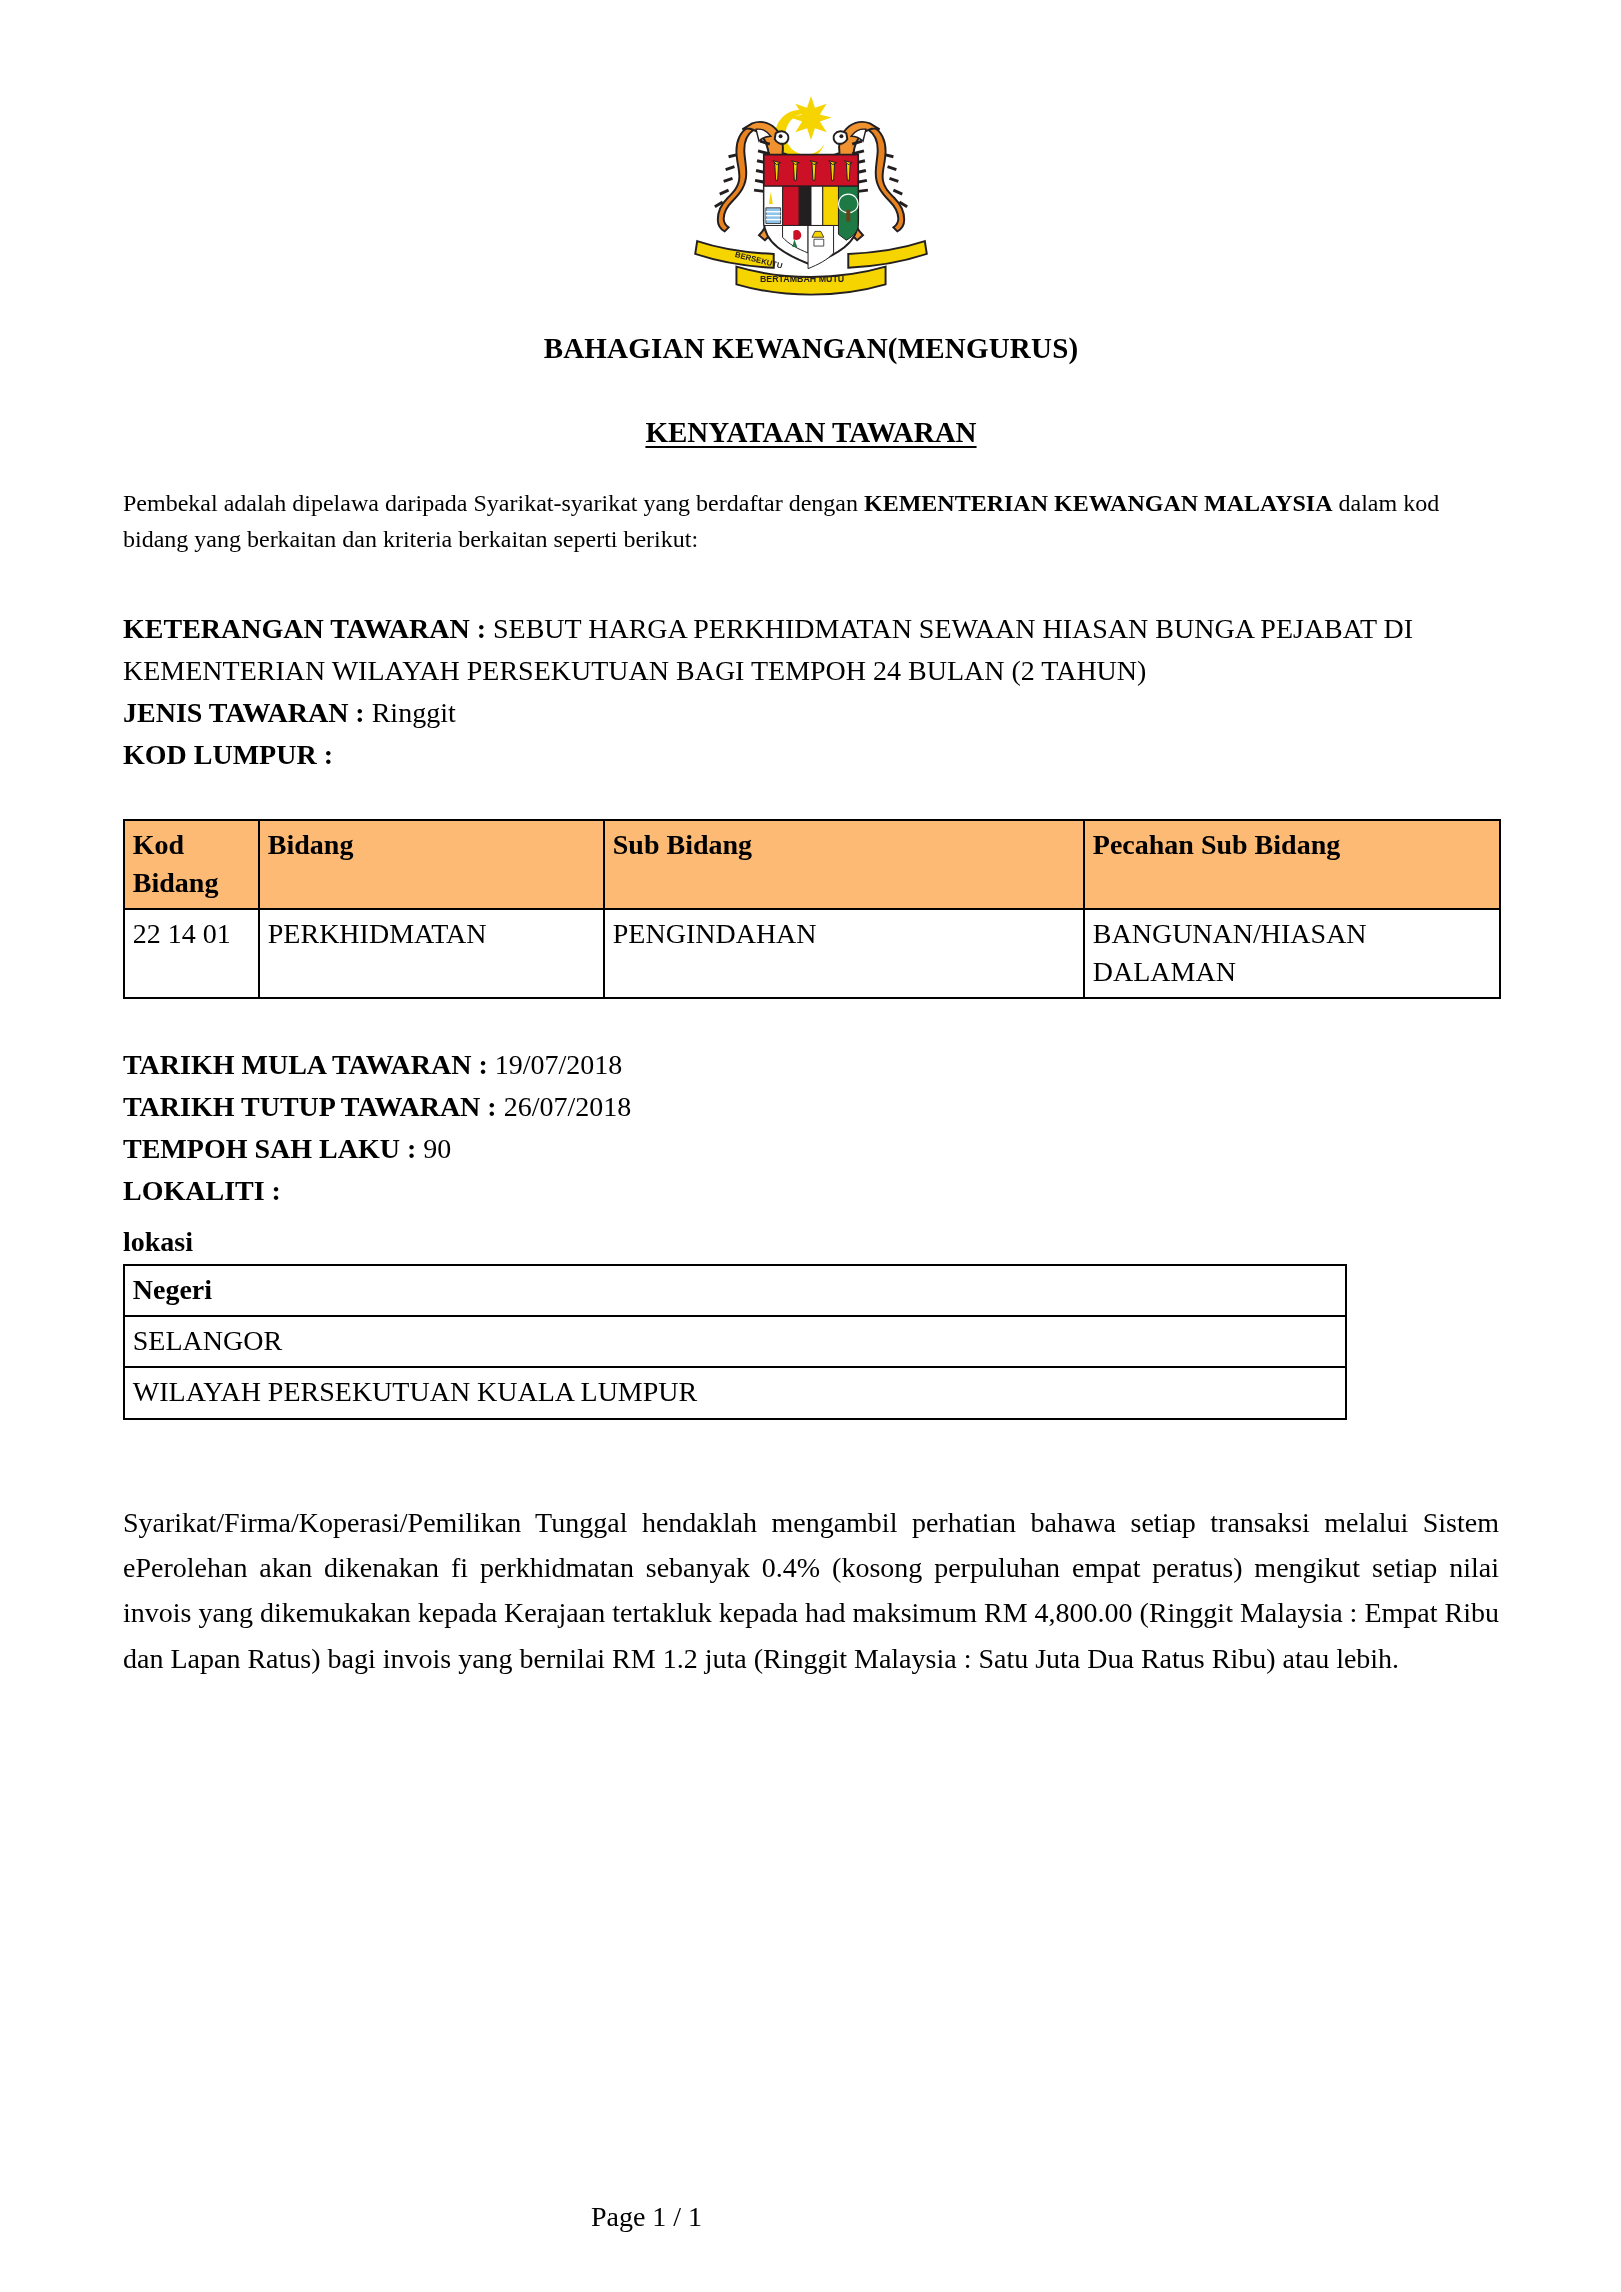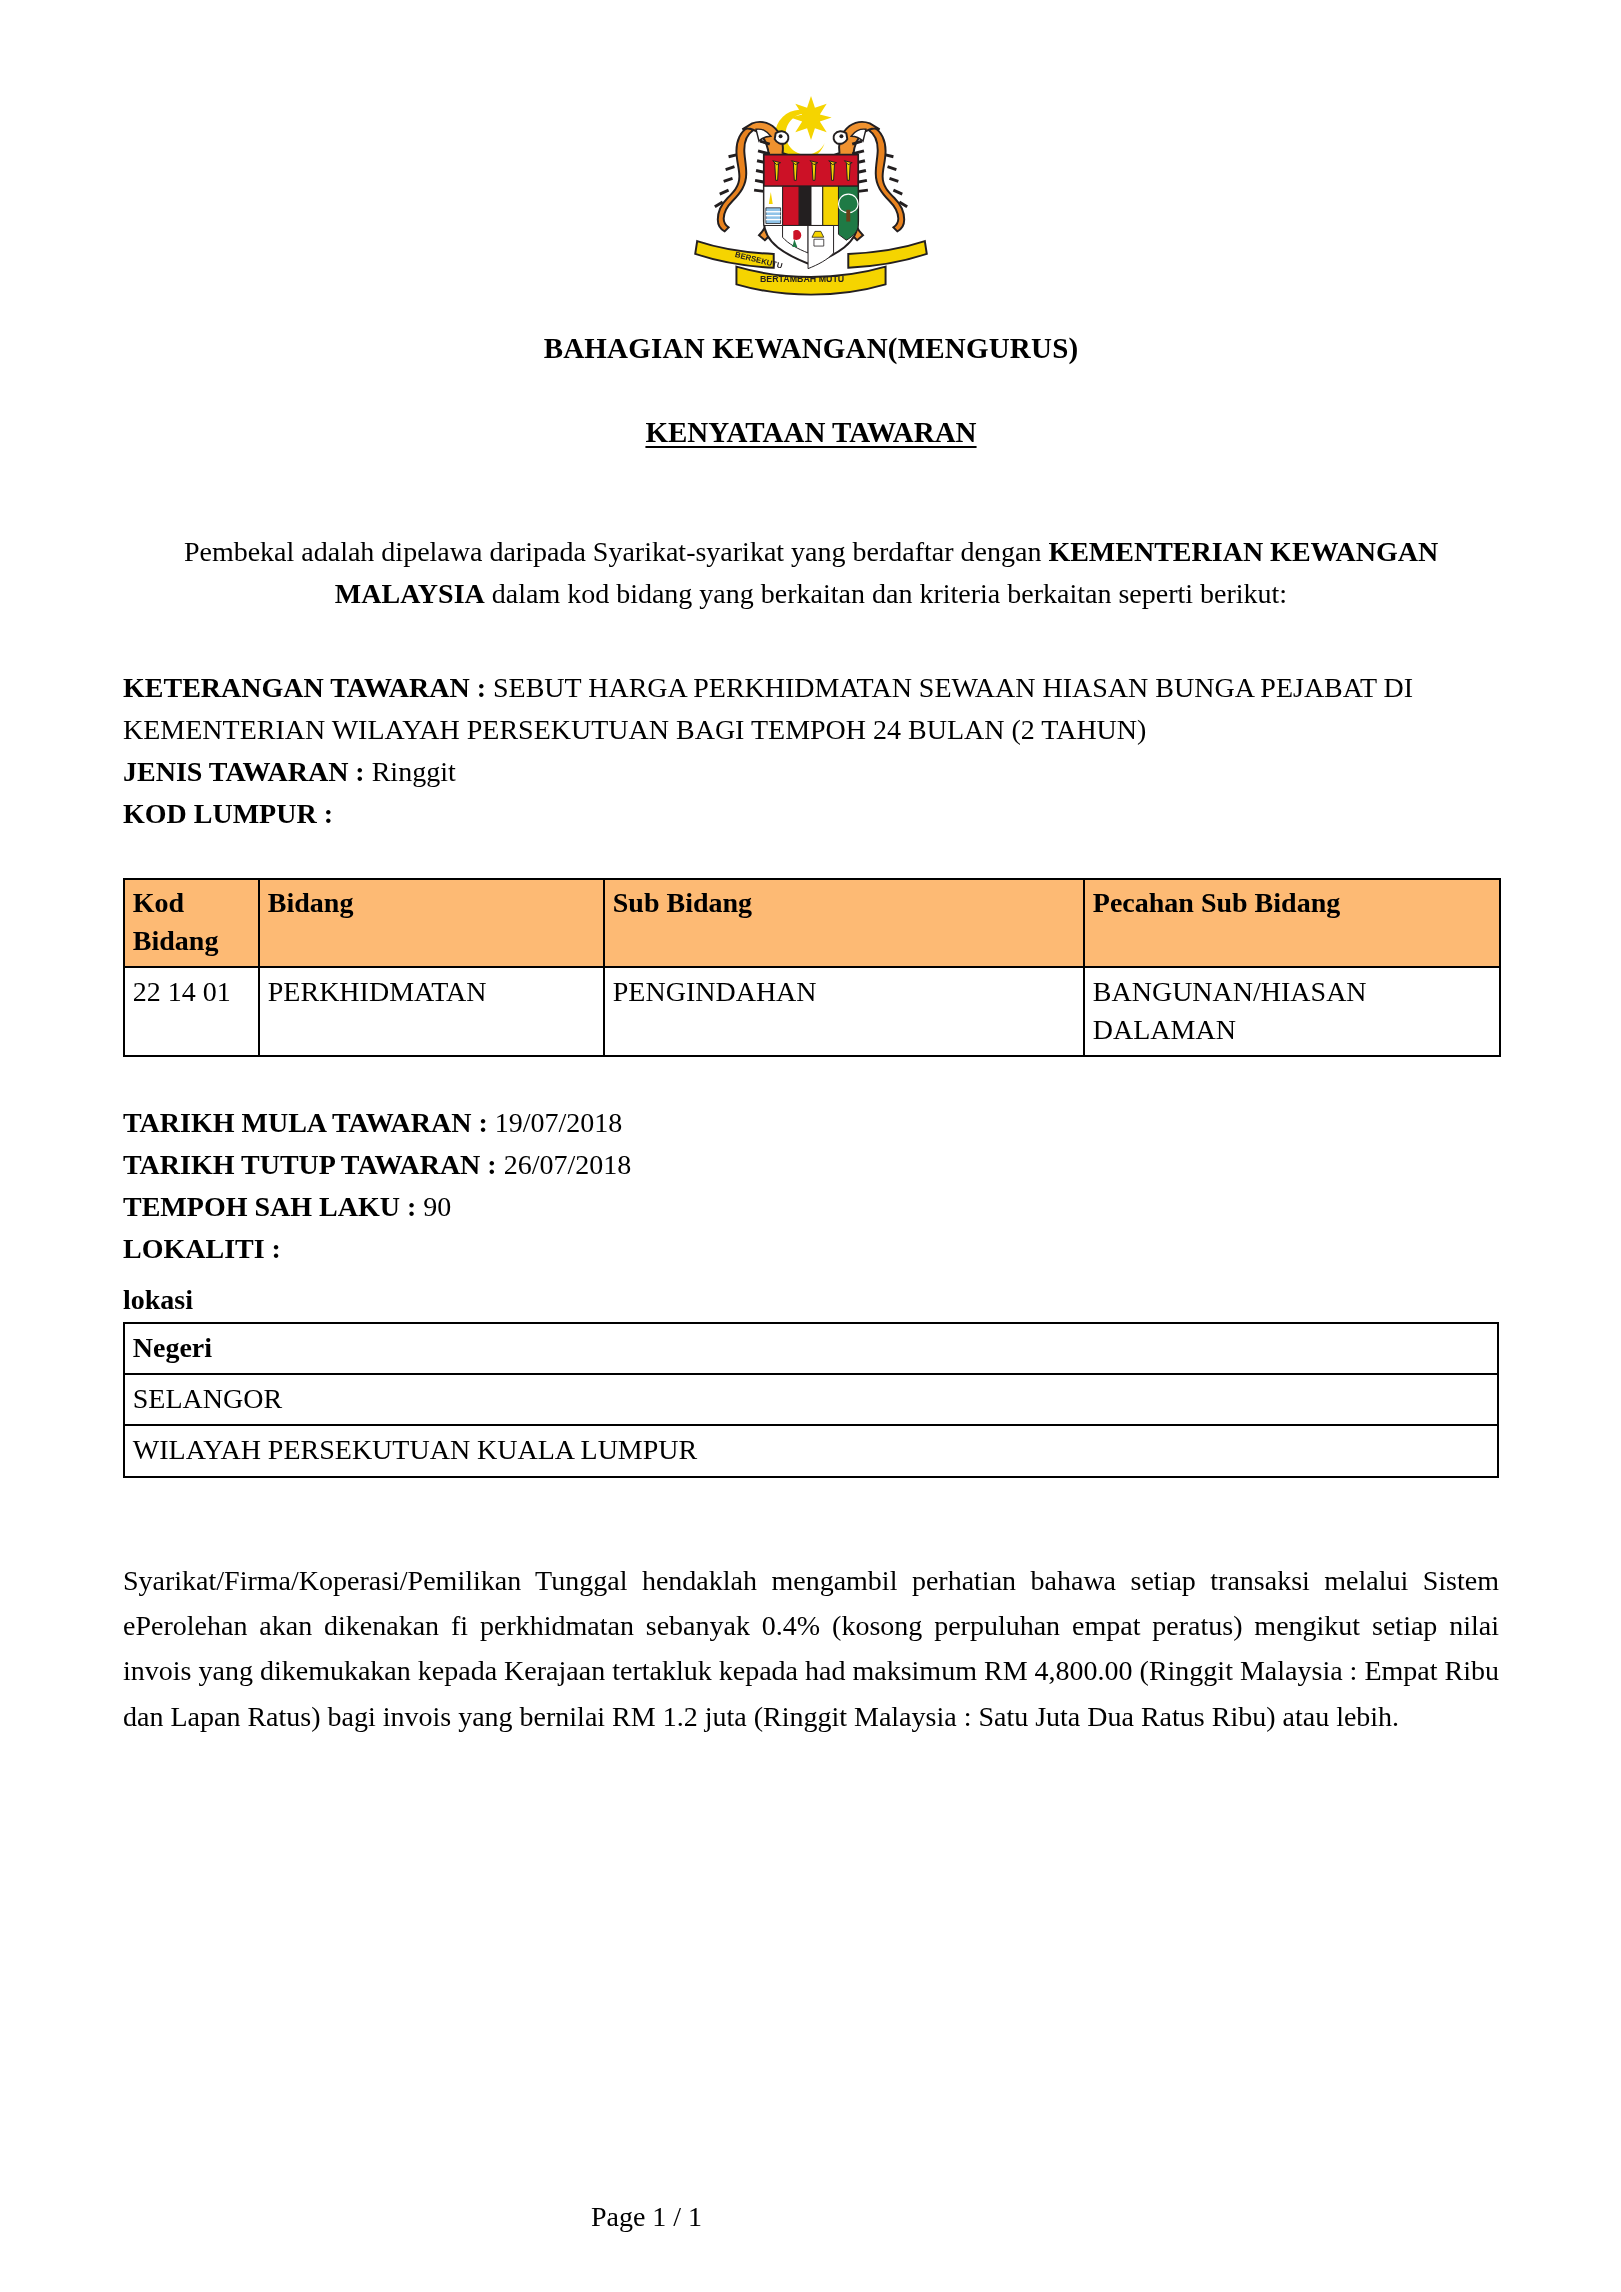--- a/index.html
+++ b/index.html
@@ -52,40 +52,40 @@
     font-size: 29px;
     margin-top: 51px;
   }
   .doc-title span.u {
     text-decoration: underline;
     text-underline-offset: 3.9px;
   }
 
   
   .intro {
-    margin-top: 82px;
-    font-size: 28px;
+    margin-top: 36px;
+    font-size: 24px;
     line-height: 1.52;
-    text-align: center;
+    text-align: left;
   }
   .intro b { font-weight: bold; }
 
   .fields {
     margin-top: 51px;
     font-size: 28px;
     line-height: 1.50;
   }
   .field-line { margin: 0; }
   .field-label { font-weight: bold; }
   .field-value { font-weight: normal; }
 
   
   table.doc-table {
     border-collapse: collapse;
-    width: 1376px;
+    width: 1224px;
     table-layout: fixed;
     font-size: 28px;
   }
   table.doc-table td,
   table.doc-table th {
     border: 2px solid #000000;
     padding: 4.9px 7.8px 6.9px 7.8px;
     vertical-align: top;
     text-align: left;
     line-height: 1.34;

